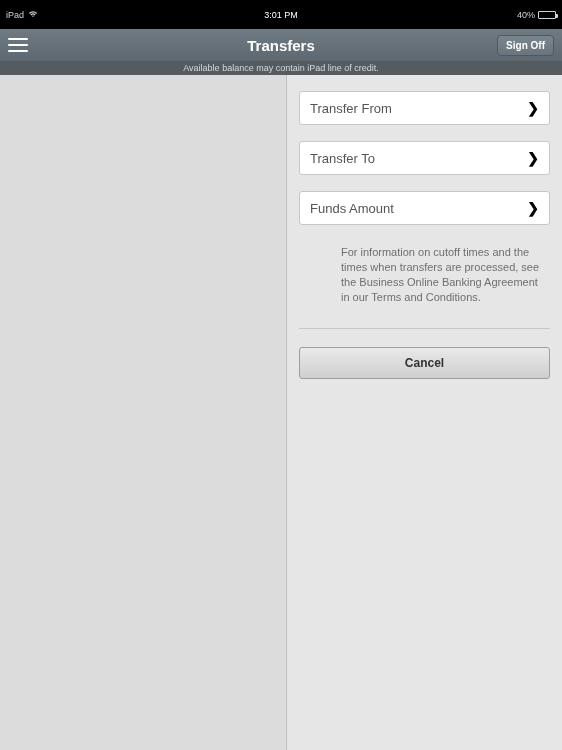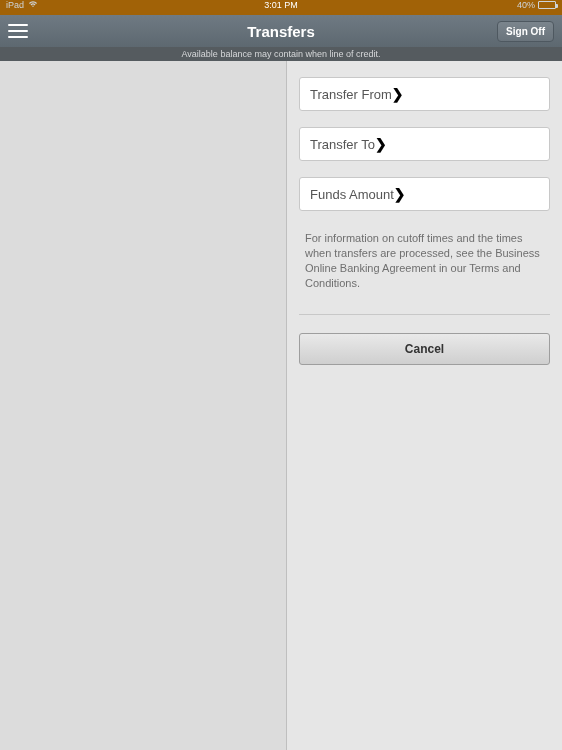--- a/index.html
+++ b/index.html
@@ -1,23 +1,23 @@
 <!DOCTYPE html>
 <html><head>
   <meta charset="utf-8">
   <style>
     * { margin: 0; padding: 0; box-sizing: border-box; font-family: -apple-system, Helvetica, Arial, sans-serif; }
     html, body { width: 562px; height: 750px; overflow: hidden; background: #dcdcdc; }
     
     .status-bar {
-      height: 15px;
-      background: #a16207;
+      height: 29px;
+      background: #000000;
       color: #cfd4d8;
       display: flex;
-      align-items: flex-start;
+      align-items: center;
       justify-content: space-between;
       padding: 0 6px;
       font-size: 9px;
     }
     .status-left { display: flex; align-items: center; gap: 4px; }
     .status-center { position: absolute; left: 50%; transform: translateX(-50%); color: #fff; }
     .status-right { display: flex; align-items: center; gap: 3px; }
     .battery {
       width: 18px; height: 8px; border: 1px solid #cfd4d8; border-radius: 1px;
       position: relative;
@@ -82,32 +82,34 @@
       margin: 8px 0 14px 4px;
     }
     
     .select-row {
       background: #fff;
       border: 1px solid #c8c8c8;
       border-radius: 3px;
       height: 34px;
       display: flex;
       align-items: center;
+      justify-content: space-between;
       padding: 0 10px;
       margin-bottom: 16px;
       cursor: pointer;
     }
     .select-row .label { color: #555; font-size: 13px; }
     .chevron { font-size: 14px; font-weight: bold; color: #000; }
     
     .info-text {
       color: #6f6f6f;
       font-size: 11px;
       line-height: 1.35;
       padding: 4px 6px 0 6px;
+      margin-left: 36px;
     }
     
     .divider {
       height: 1px;
       background: #c8c8c8;
       margin: 24px 0 18px 0;
     }
     
     .button-row { display: flex; gap: 28px; }
     .btn {
@@ -152,21 +154,21 @@
 <div class="nav-bar">
   <div class="hamburger">
     <span></span>
       <span></span>
       <span></span>
   </div>
   <div class="nav-title">Transfers</div>
   <button class="sign-off">Sign Off</button>
 </div>
 
-<div class="info-banner">Available balance may contain when line of credit.</div>
+<div class="info-banner">Available balance may contain iPad line of credit.</div>
 
 <div class="content">
   <div class="left-pane"></div>
   <div class="right-pane">
 
 
     <div class="select-row">
       <span class="label">Transfer From</span>
       <span class="chevron">❯</span>
     </div>

